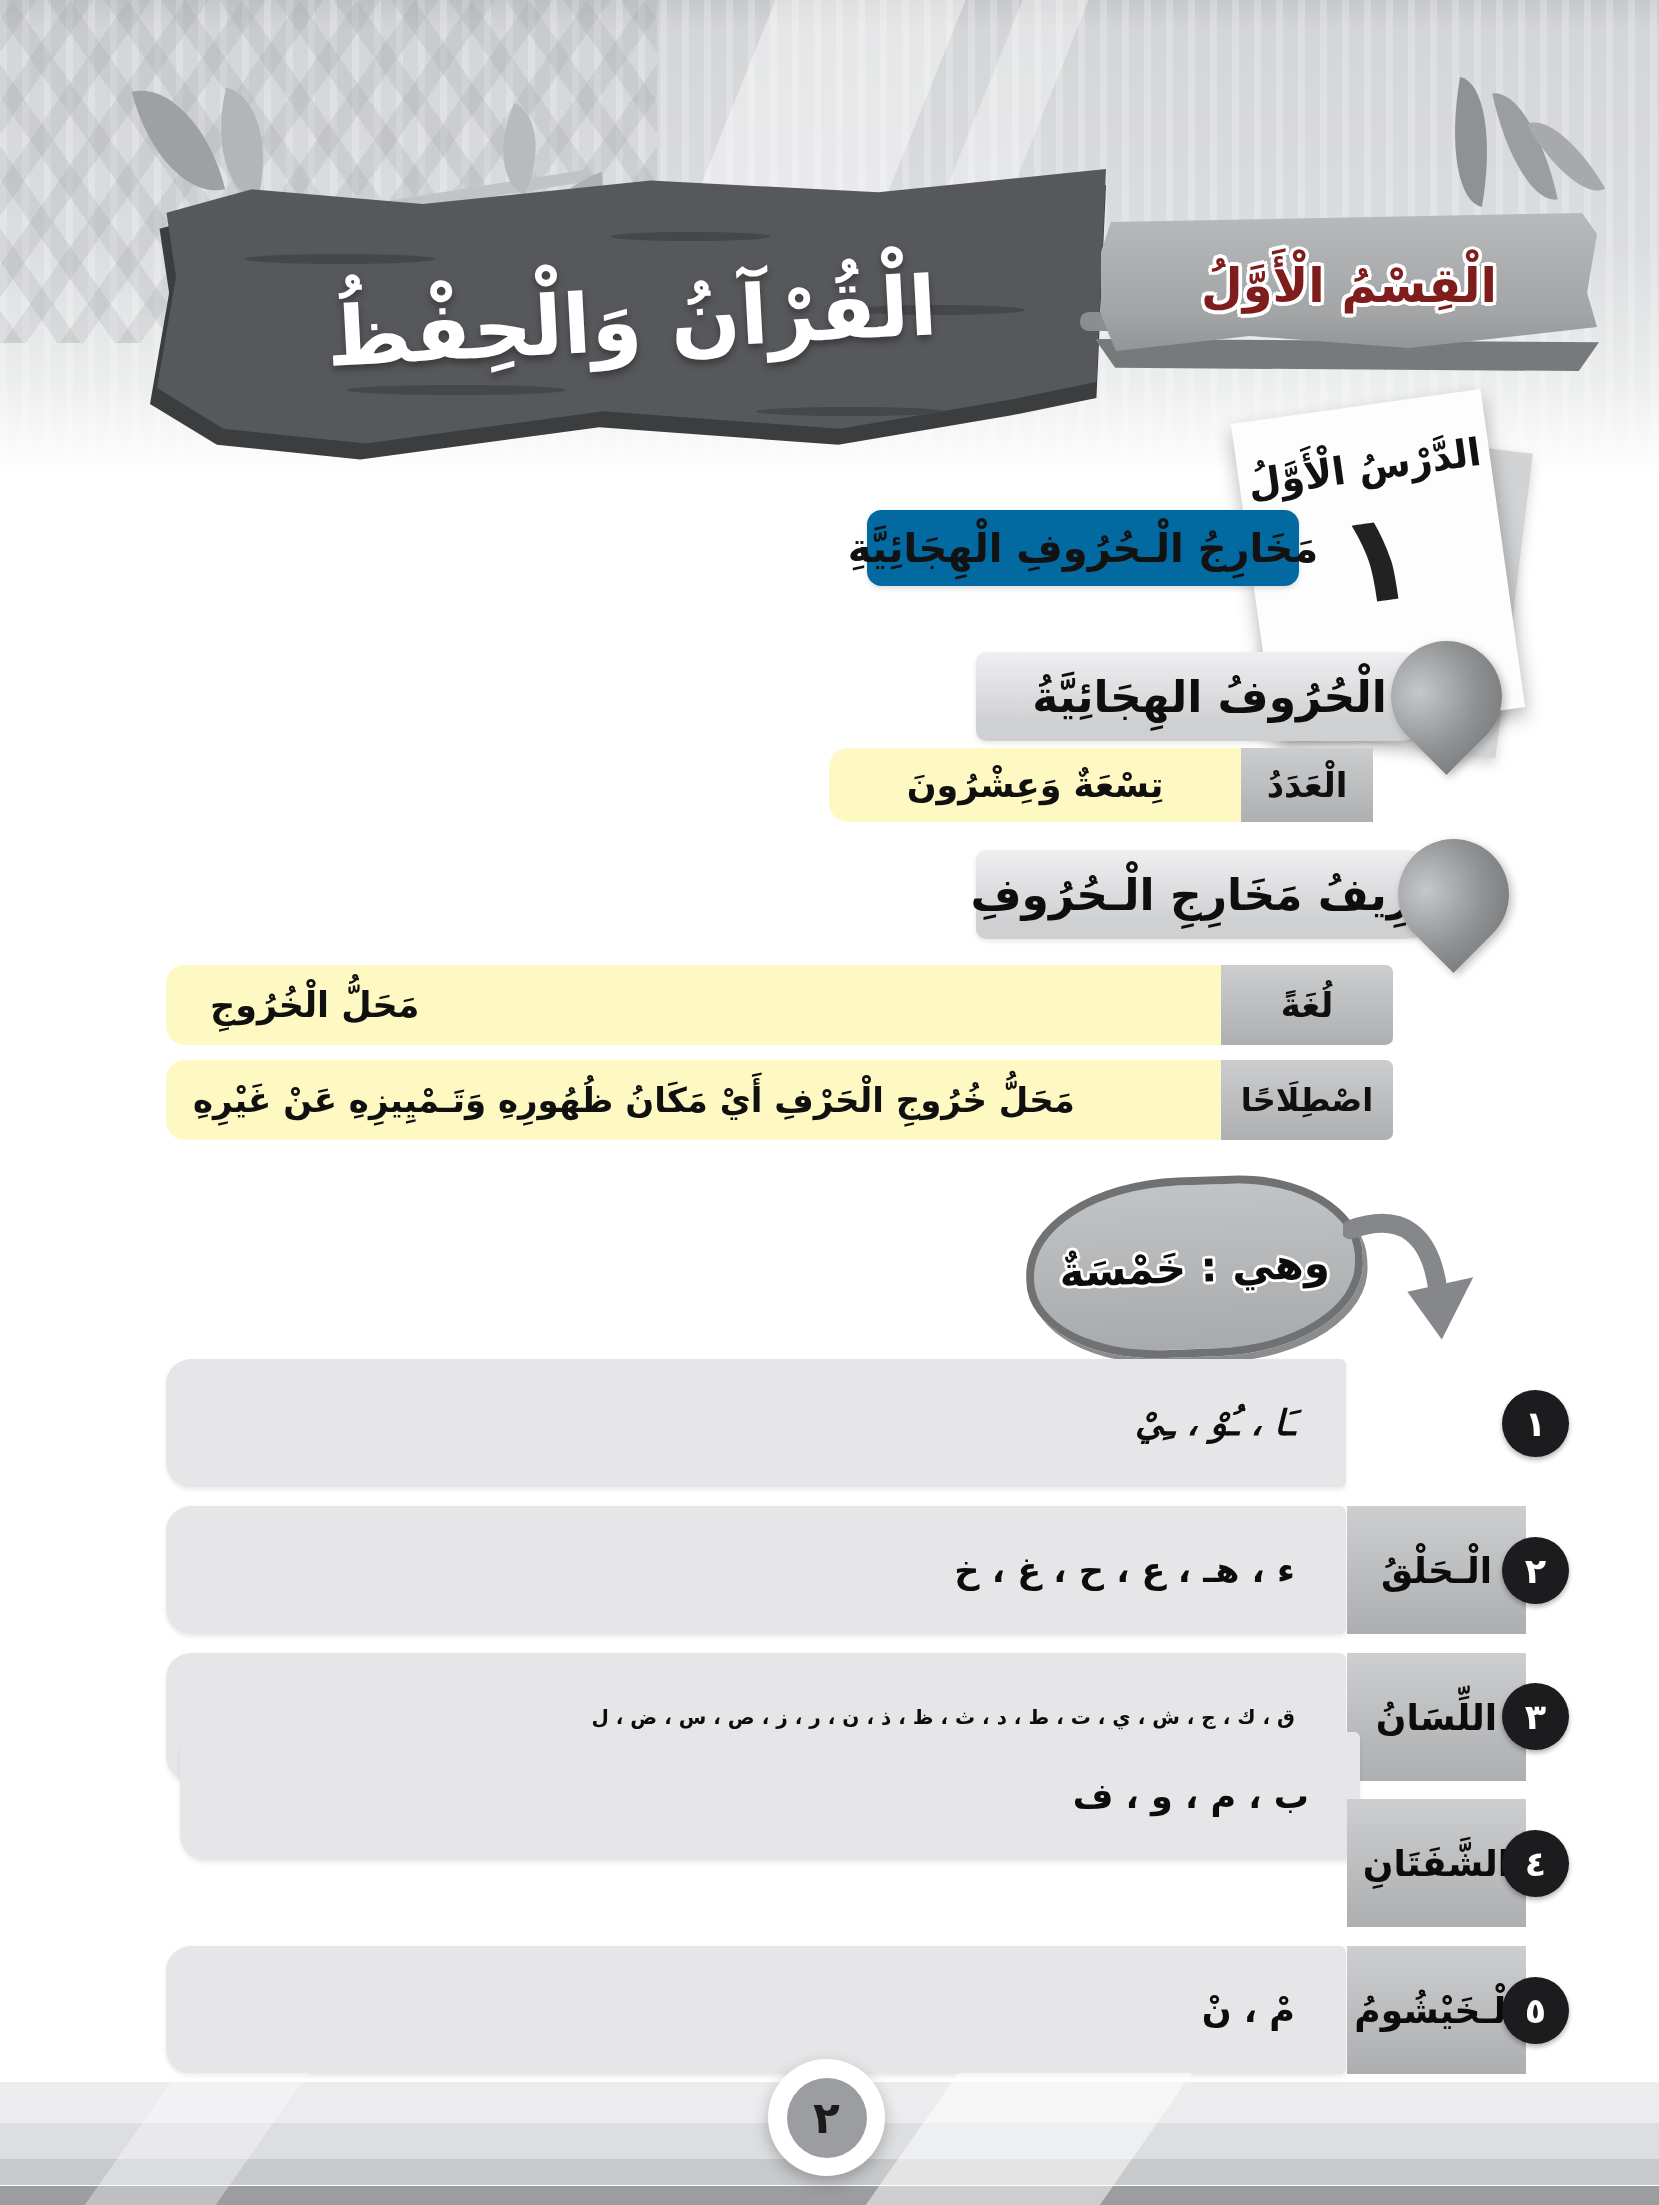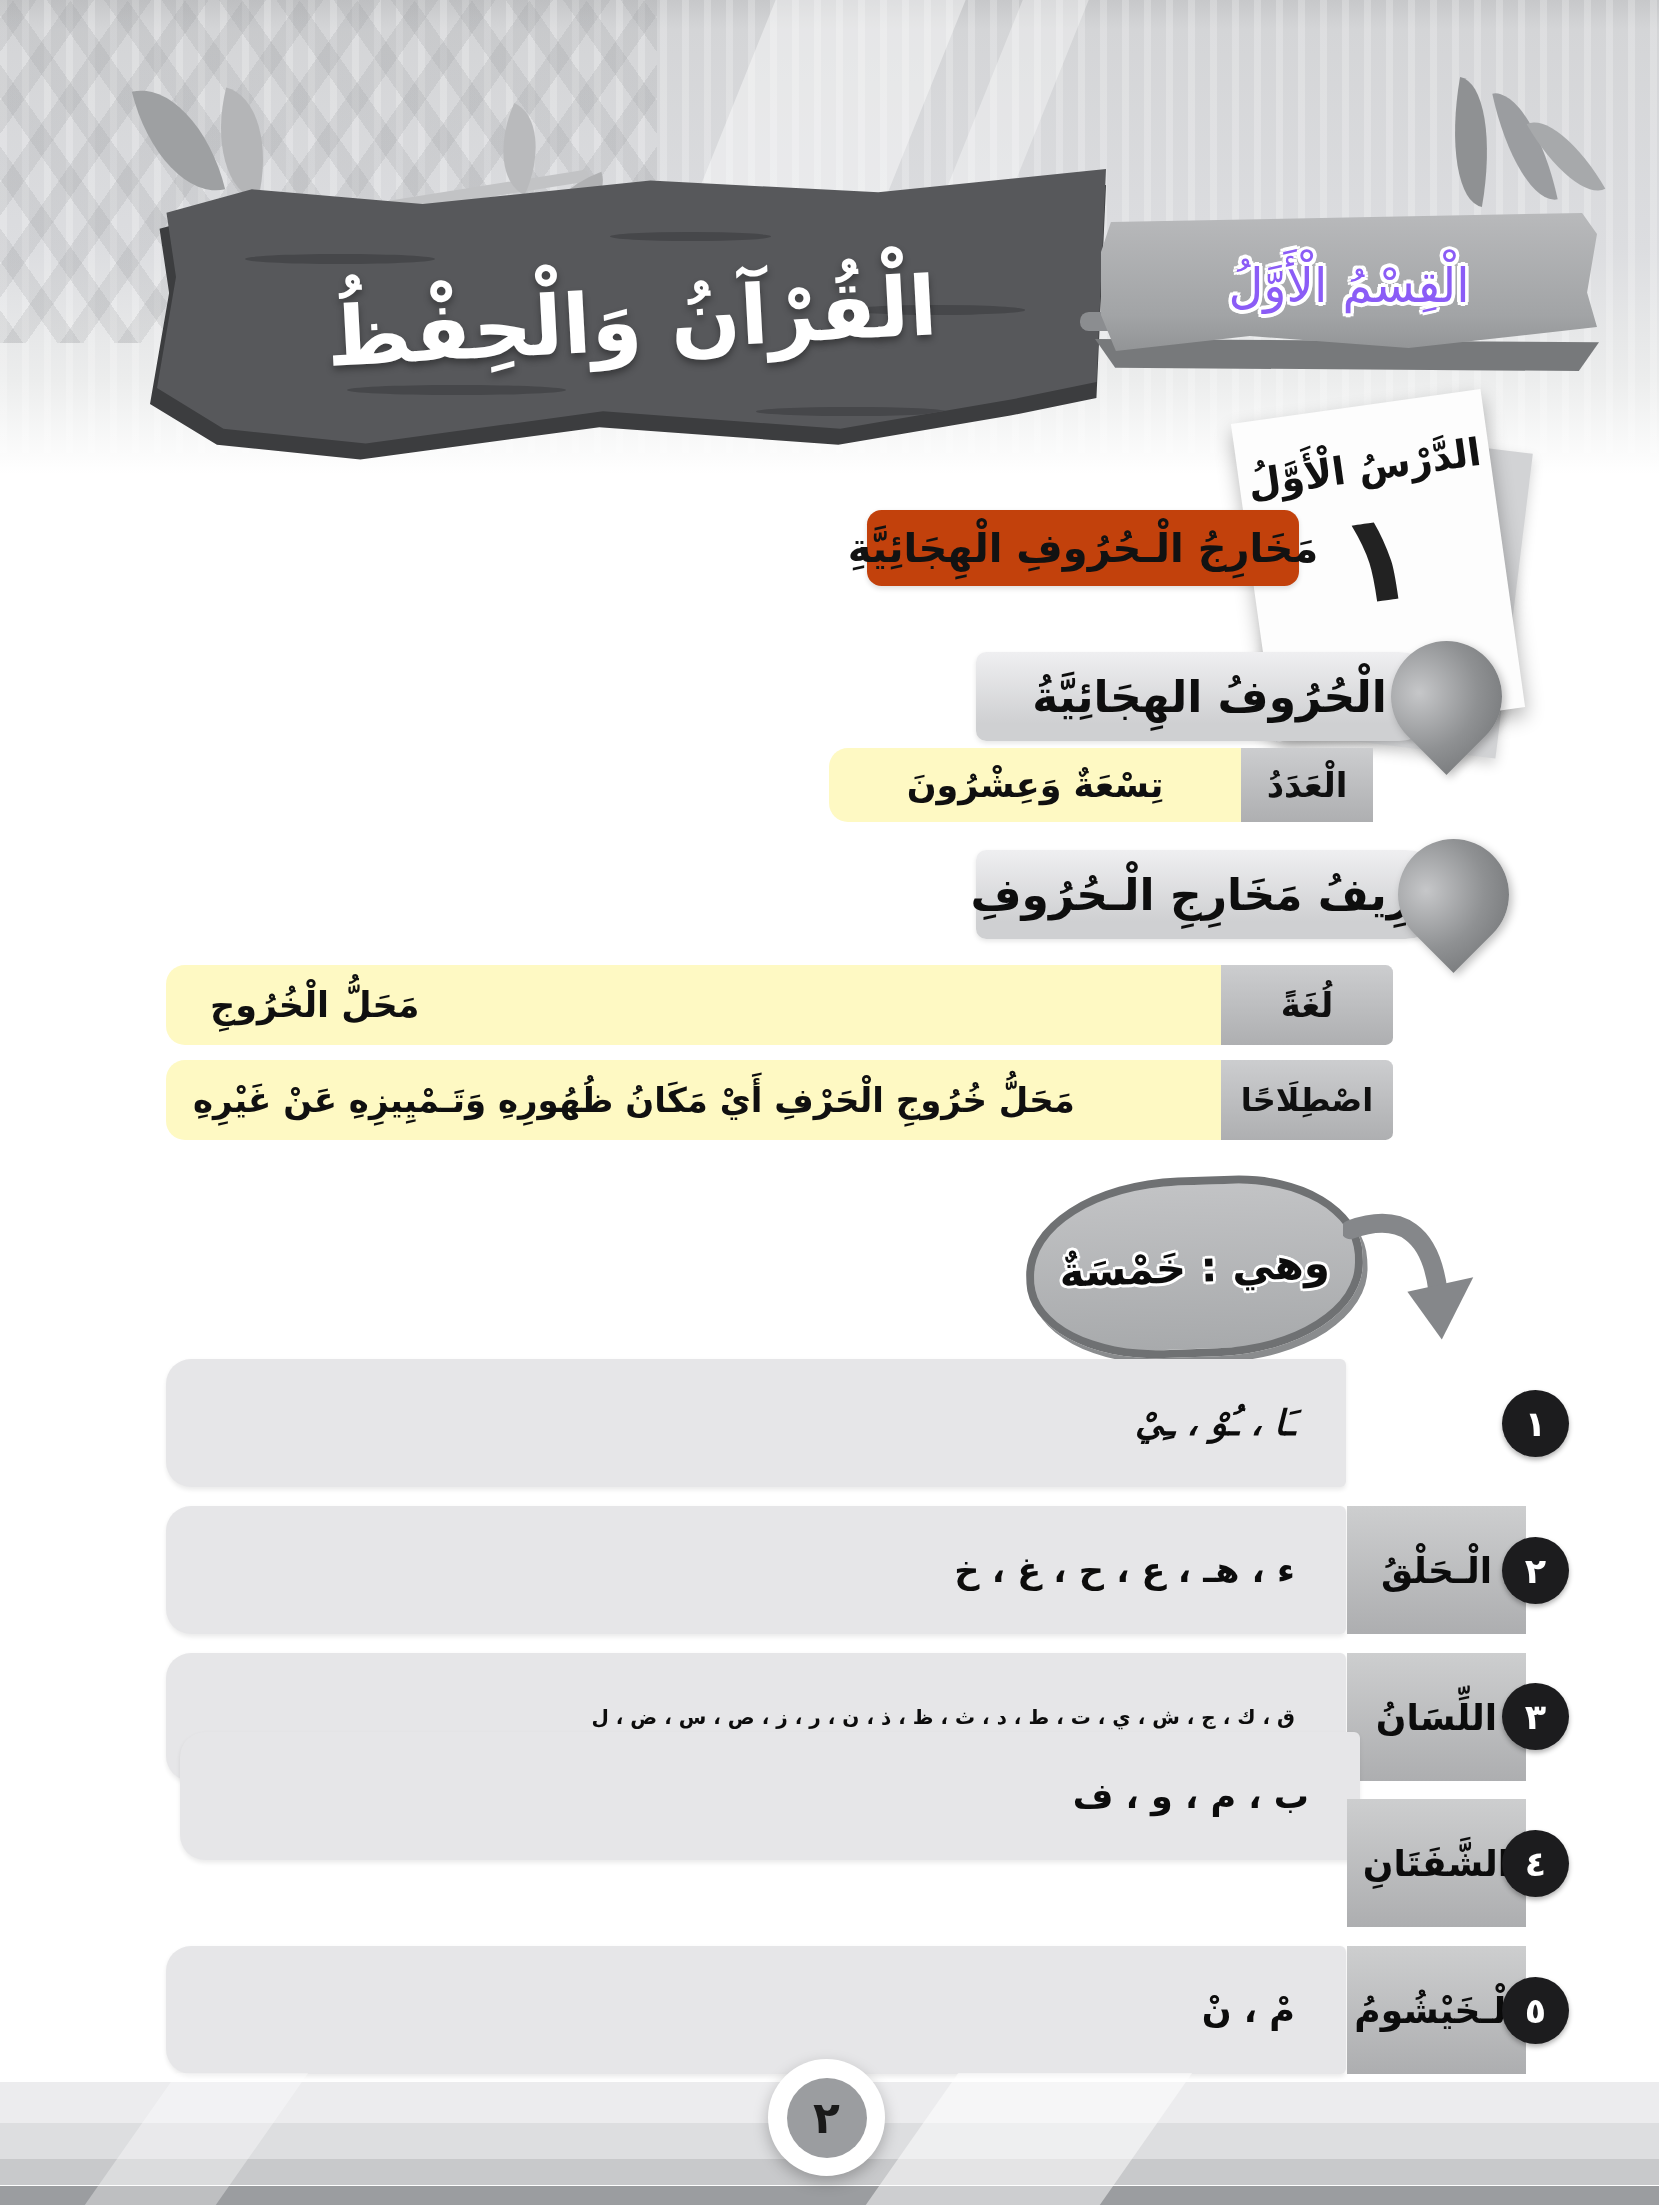--- a/index.html
+++ b/index.html
@@ -56,21 +56,21 @@
     background:linear-gradient(180deg,#b9babc,#a2a4a6 70%,#8e9092);
     clip-path:polygon(0 28%,2% 8%,97% 2%,100% 16%,98% 55%,100% 78%,62% 92%,30% 84%,3% 94%,0 70%);
   }
   .plank-edge{
     position:absolute;left:1095px;top:339px;width:504px;height:32px;background:#77797b;
     clip-path:polygon(0 0,100% 10%,96% 100%,4% 90%);
   }
   .plank-title{
     position:absolute;left:1101px;top:219px;width:496px;height:131px;
     display:flex;align-items:center;justify-content:center;
-    color:#8b5cf6;font-size:48px;font-weight:normal;white-space:nowrap;
+    color:#7f1d1d;font-size:48px;font-weight:bold;white-space:nowrap;
     text-shadow:
       -3.6px 0 0 #fff,3.6px 0 0 #fff,0 -3.6px 0 #fff,0 3.6px 0 #fff,
       -2.9px -2.9px 0 #fff,2.9px -2.9px 0 #fff,-2.9px 2.9px 0 #fff,2.9px 2.9px 0 #fff;
   }
   
   .note-back{
     position:absolute;left:1274px;top:438px;width:241px;height:307px;background:#d2d3d5;
     transform:rotate(7deg);box-shadow:0 5.8px 13px rgba(0,0,0,.18);
   }
   .note-front{
@@ -79,21 +79,21 @@
     display:flex;flex-direction:column;align-items:center;
   }
   .note-front .fold{
     position:absolute;bottom:0;left:0;width:0;height:0;
     border-left:51px solid #c9cacc;border-top:51px solid transparent;
   }
   .note-label{margin-top:40px;font-size:38px;font-weight:bold;color:#111;white-space:nowrap;}
   .note-number{margin-top:7.3px;font-size:124px;font-weight:bold;color:#222;line-height:1;}
   
   .lesson-title{
-    position:absolute;left:867px;top:510px;width:432px;height:76px;background:#c2410c;
+    position:absolute;left:867px;top:510px;width:432px;height:76px;background:#0369a1;
     border-radius:14.6px;display:flex;align-items:center;justify-content:center;
     font-size:40px;font-weight:bold;color:#121212;white-space:nowrap;box-shadow:0 2.2px 5.8px rgba(0,0,0,.12);
   }
   
   .section-pill{
     position:absolute;height:89px;
     background:linear-gradient(180deg,#efeff1,#cfd0d2 80%);
     border-radius:10.2px 45px 45px 10.2px;
     display:flex;align-items:center;justify-content:center;
     font-size:44px;font-weight:bold;color:#0e0e0e;white-space:nowrap;

